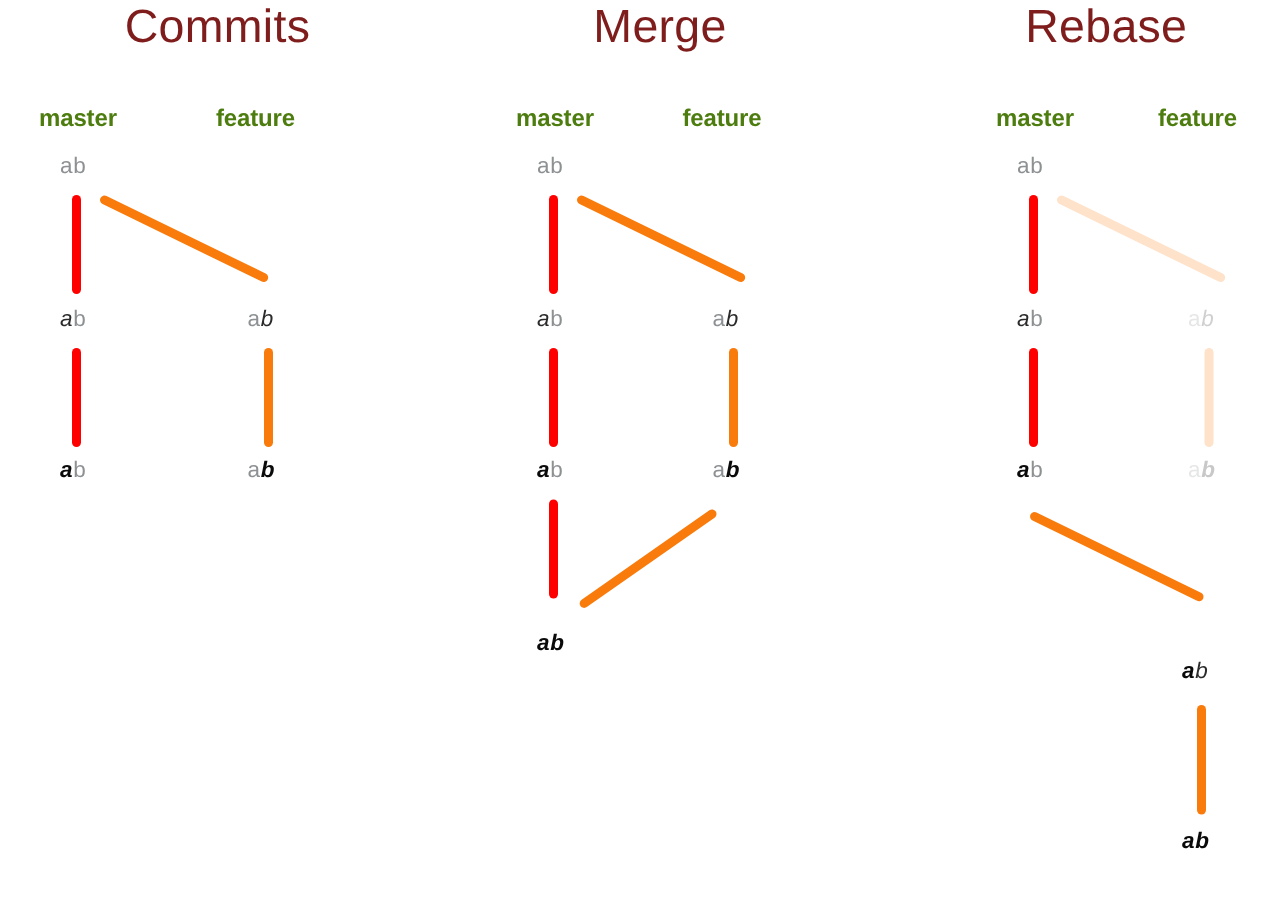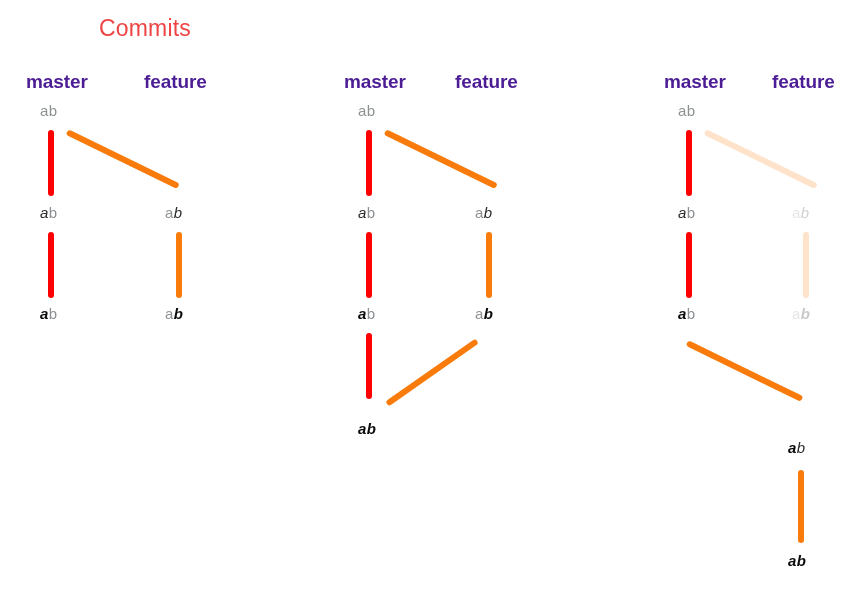--- a/index.html
+++ b/index.html
@@ -18,36 +18,36 @@
   }
 
   .panel {
     position: absolute;
     top: 0;
     height: 606px;
   }
 
   .panel-title {
     position: absolute;
-    top: 15px;
+    top: 0;
     width: 100%;
     text-align: center;
-    font-size: 23px;
+    font-size: 31px;
     font-weight: 400;
     letter-spacing: 0.2px;
-    color: #ef4444;
+    color: #7f1d1d;
     font-family: "Liberation Sans", "DejaVu Sans", sans-serif;
     white-space: nowrap;
   }
 
   .branch-header {
     position: absolute;
-    font-size: 19px;
+    font-size: 16px;
     font-weight: bold;
-    color: #4c1d95;
+    color: #4d7c0f;
     letter-spacing: -0.1px;
     white-space: nowrap;
     font-family: "Liberation Sans", "DejaVu Sans", sans-serif;
   }
 
   
   .node {
     position: absolute;
     font-size: 15px;
     line-height: 22px;
@@ -121,20 +121,21 @@
 
   <div class="edge vert orange" style="left:176px; top:232px; height:66px;"></div>
 
   <div class="node" style="left:165px; top:303px;">
     <span class="g">a</span><span class="bi">b</span>
   </div>
 </div>
 
 <div class="panel" style="left:300px; width:280px;">
 
+  <div class="panel-title">Merge</div>
 
   <div class="branch-header" style="left:44px; top:71px;">master</div>
   <div class="branch-header" style="left:155px; top:71px;">feature</div>
 
   <div class="node" style="left:58px; top:100px;">
     <span class="g">a</span><span class="g">b</span>
   </div>
 
   <div class="edge vert red" style="left:66px; top:130px; height:66px;"></div>
 
@@ -164,20 +165,21 @@
 
   <div class="node" style="left:175px; top:303px;">
     <span class="g">a</span><span class="bi">b</span>
   </div>
 
   <div class="edge diag orange" style="left:87px; top:401px; width:110px; transform:rotate(-35deg);"></div>
 </div>
 
 <div class="panel" style="left:620px; width:235px;">
 
+  <div class="panel-title">Rebase</div>
 
   <div class="branch-header" style="left:44px; top:71px;">master</div>
   <div class="branch-header" style="left:152px; top:71px;">feature</div>
 
   <div class="node" style="left:58px; top:100px;">
     <span class="g">a</span><span class="g">b</span>
   </div>
 
   <div class="edge vert red" style="left:66px; top:130px; height:66px;"></div>
 

